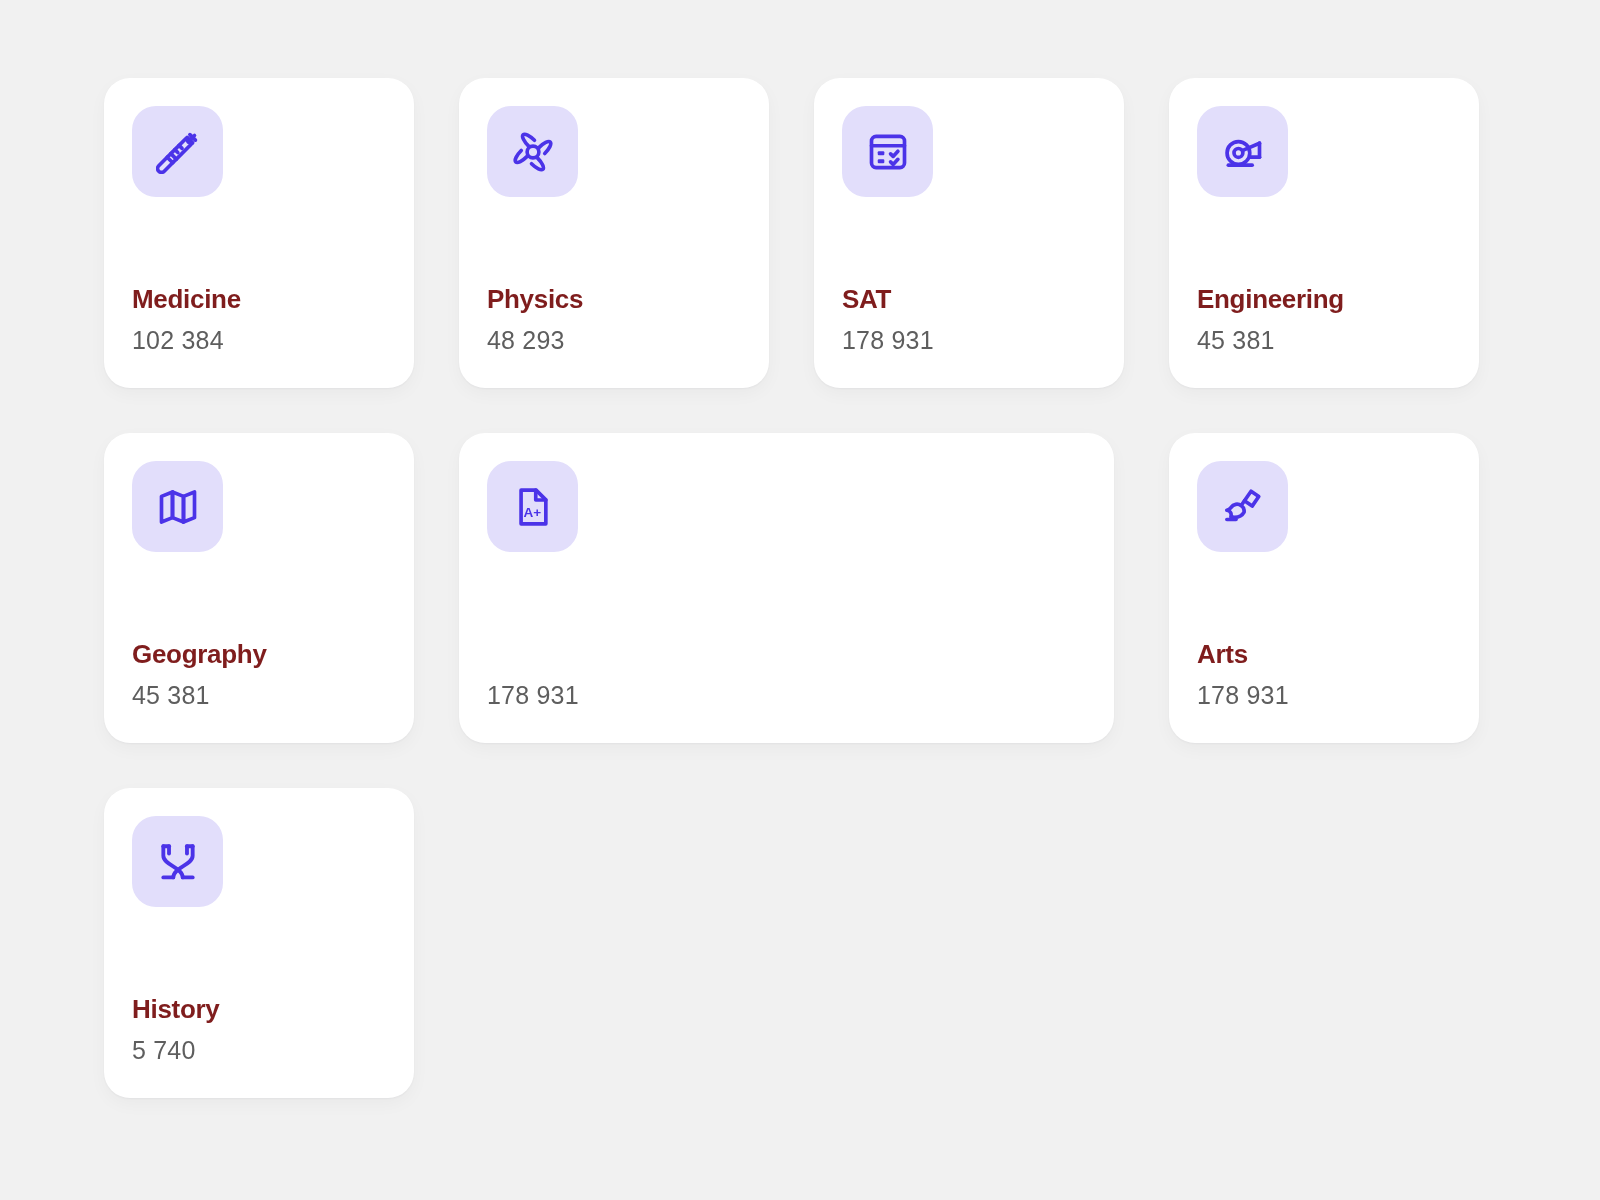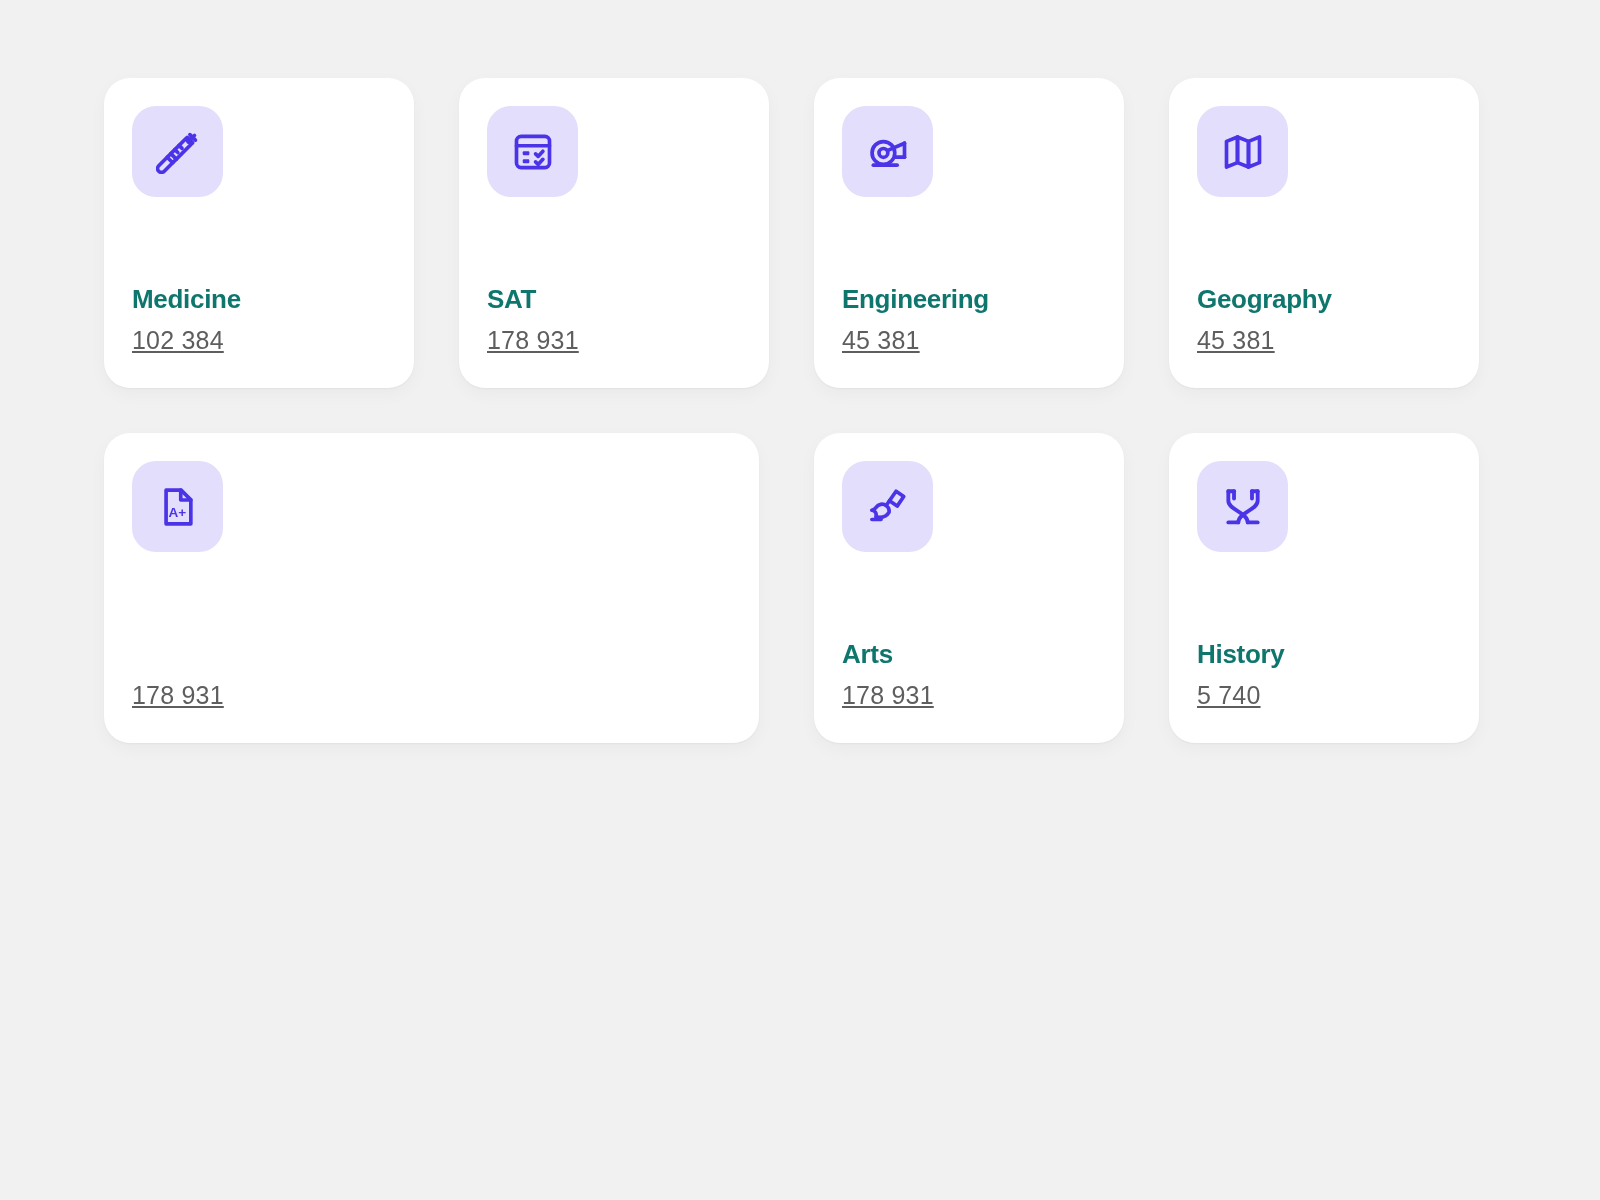--- a/index.html
+++ b/index.html
@@ -65,34 +65,33 @@
   .card-text {
     position: absolute;
     left: 28px;
     bottom: 34px;
   }
 
   .card-title {
     font-size: 26px;
     font-weight: 700;
     letter-spacing: -0.3px;
-    color: #0f766e;
+    color: #7f1d1d;
     line-height: 1.1;
     white-space: nowrap;
   }
 
   .card-value {
     margin-top: 13px;
     font-size: 25px;
     font-weight: 400;
     color: #5e5e5e;
     line-height: 1.1;
     letter-spacing: 0.2px;
     white-space: nowrap;
-    text-decoration: underline;
   }
 </style>
 </head>
 <body>
 
 <div class="board">
   <div class="grid">
       <div class="card">
         <div class="icon-badge">
           <span>
@@ -104,20 +103,37 @@
       <path d="M11.1 15.9l-2 2-3-3 2-2"></path>
       <path d="M9.1 17.9l-4.6 4.6a2.1 2.1 0 01-3-3l4.6-4.6"></path>
       <path d="M12.6 8.4l1.6 1.6"></path>
       <path d="M10.3 10.7l1.6 1.6"></path>
     </svg>
           </span>
         </div>
         <div class="card-text">
           <div class="card-title">Medicine</div>
           <div class="card-value">102 384</div>
+        </div>
+      </div>
+      <div class="card">
+        <div class="icon-badge">
+          <span>
+    <svg viewBox="0 0 24 24" fill="none" stroke="#4b33e8" stroke-width="2" stroke-linecap="round" stroke-linejoin="round">
+      <circle cx="12" cy="12" r="3.2"></circle>
+      <path d="M15.2 9.6c2.6-2.6 5.3-3.9 6.2-3 .9.9-.4 3.6-3 6.2"></path>
+      <path d="M8.8 14.4c-2.6 2.6-5.3 3.9-6.2 3-.9-.9.4-3.6 3-6.2"></path>
+      <path d="M9.6 8.8C7 6.2 5.7 3.5 6.6 2.6c.9-.9 3.6.4 6.2 3"></path>
+      <path d="M14.4 15.2c2.6 2.6 3.9 5.3 3 6.2-.9.9-3.6-.4-6.2-3"></path>
+    </svg>
+          </span>
+        </div>
+        <div class="card-text">
+          <div class="card-title">Physics</div>
+          <div class="card-value">48 293</div>
         </div>
       </div>
       <div class="card">
         <div class="icon-badge">
           <span>
     <svg viewBox="0 0 24 24" fill="none" stroke="#4b33e8" stroke-width="2" stroke-linecap="round" stroke-linejoin="round">
       <rect x="3" y="3.5" width="18" height="17" rx="2.5"></rect>
       <path d="M3 8.6h18"></path>
       <rect x="6.4" y="11.6" width="3.6" height="2.2" rx="0.6" fill="#4b33e8" stroke="none"></rect>
       <rect x="6.4" y="16" width="3.6" height="2.2" rx="0.6" fill="#4b33e8" stroke="none"></rect>

